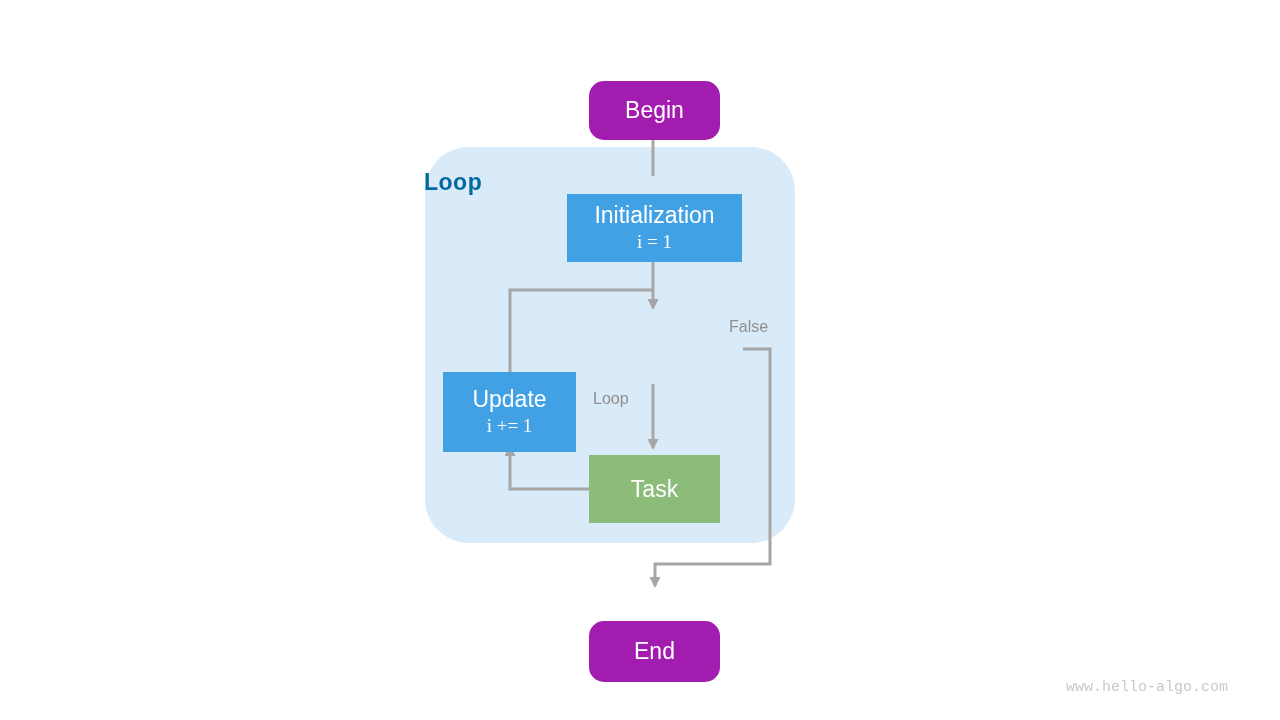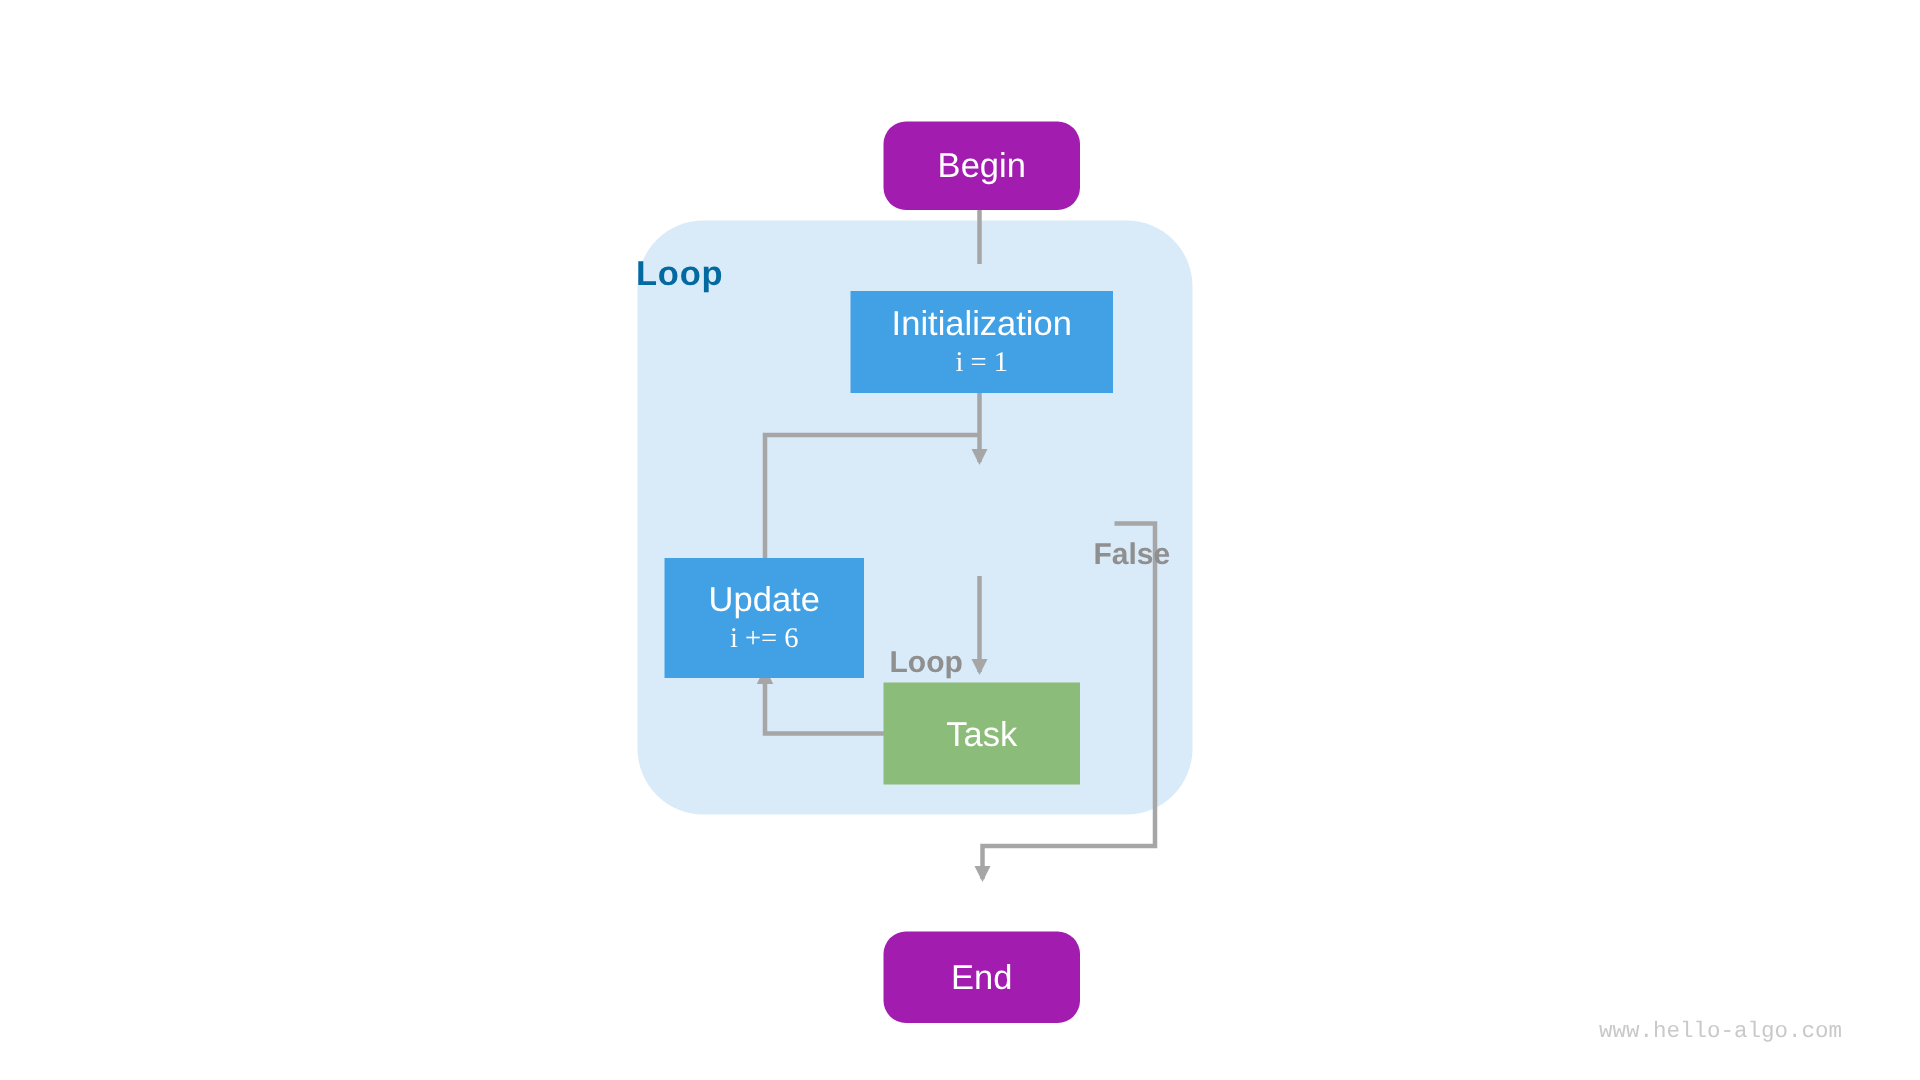--- a/index.html
+++ b/index.html
@@ -72,25 +72,24 @@
     left: 0; top: 0; width: 100%; height: 100%;
     display: flex; align-items: center; justify-content: center;
     color: #ffffff;
     font-family: "DejaVu Sans Mono", monospace;
     font-size: 22px;
     font-weight: 500;
     padding-bottom: 2px;
   }
   .edge-label {
     position: absolute;
-    font-size: 20px;
-    font-weight: 700;
+    font-size: 16px;
+    font-weight: 400;
     color: #8F8F8F;
     z-index: 4;
-    margin-top: 41px;
   }
   .true-label  { left: 593px; top: 390px; }
   .false-label { left: 729px; top: 318px; }
   .watermark {
     position: absolute;
     left: 1066px; top: 679px;
     font-family: Liberation Mono, monospace;
     font-size: 15px;
     color: #C9C9C9;
     z-index: 4;
@@ -125,21 +124,21 @@
   </div>
 
   <div class="node node-blue init-node">
     <span class="node-title">Initialization</span>
     <span class="node-code">i = 1</span>
   </div>
 
 
   <div class="node node-blue update-node">
     <span class="node-title">Update</span>
-    <span class="node-code">i += 6</span>
+    <span class="node-code">i += 1</span>
   </div>
 
   <div class="node node-gray end-node">
     <span class="node-title">End</span>
   </div>
 
   <div class="node node-green task-node">
     <span class="node-title">Task</span>
   </div>
 

